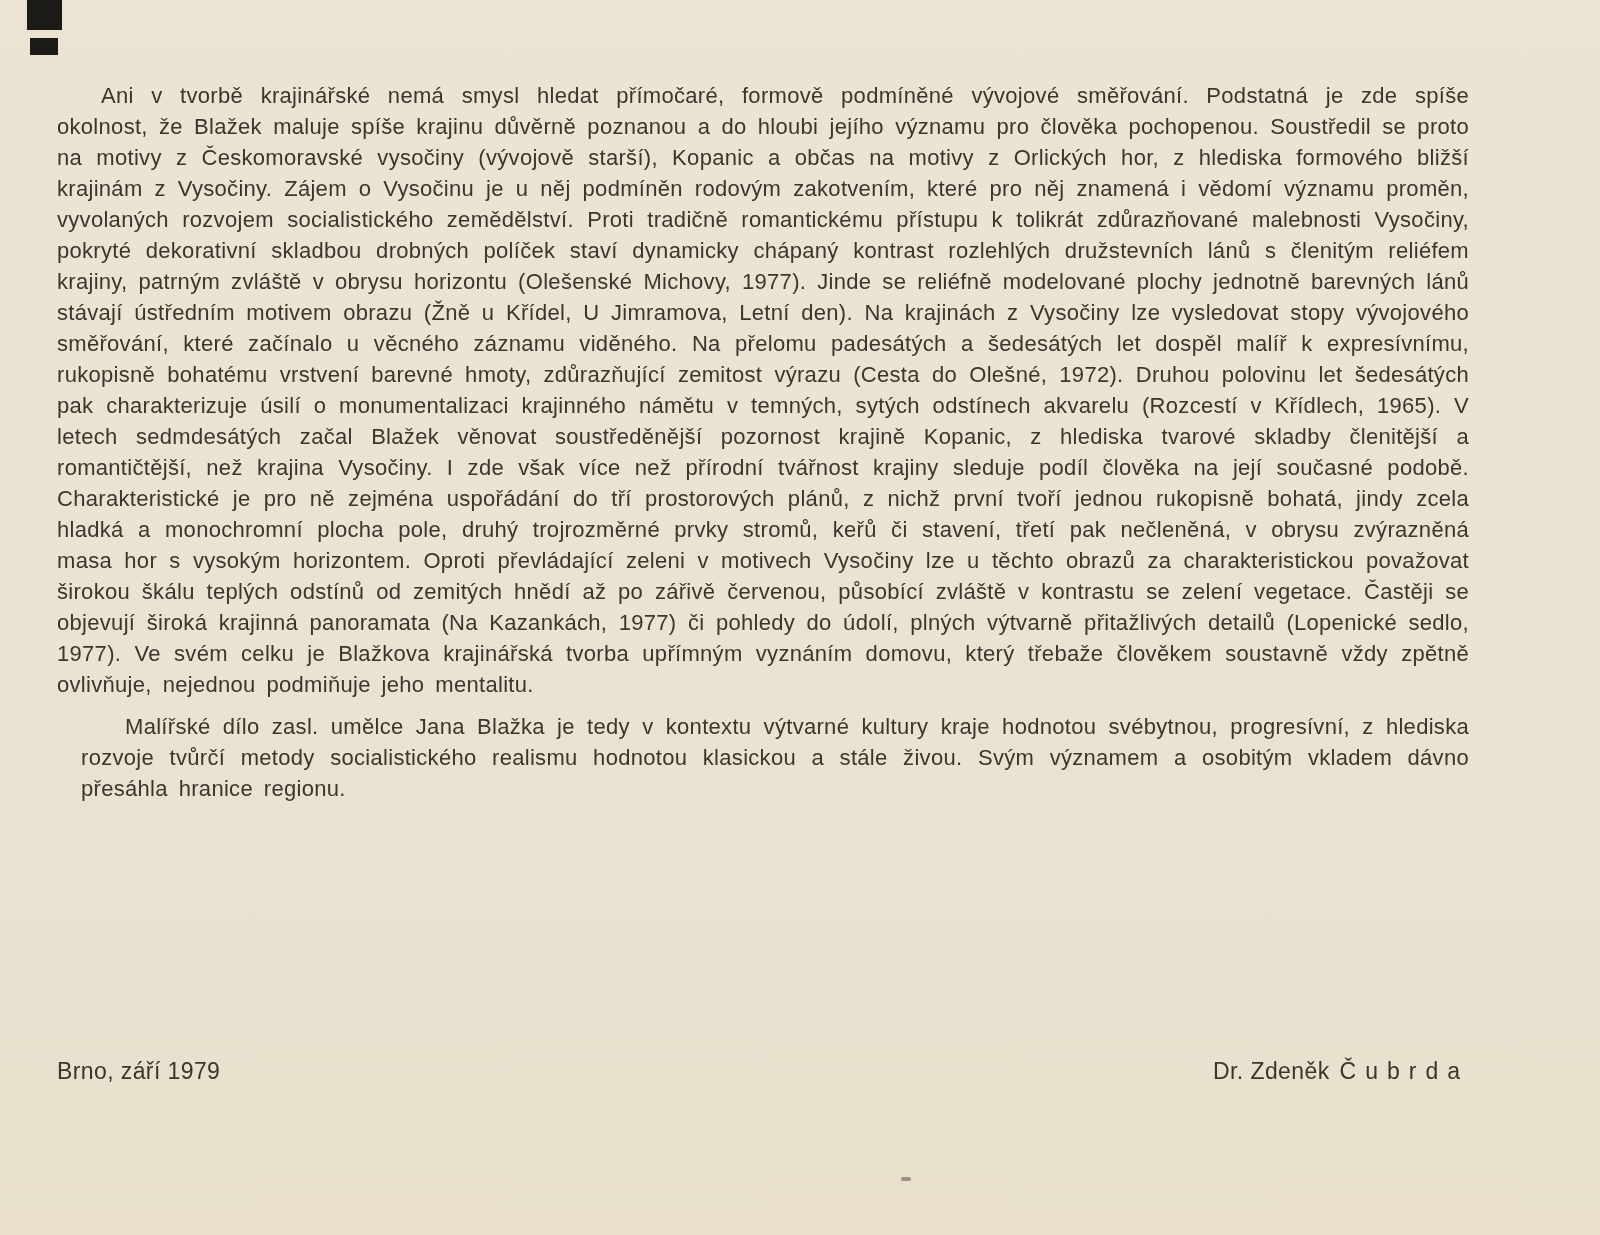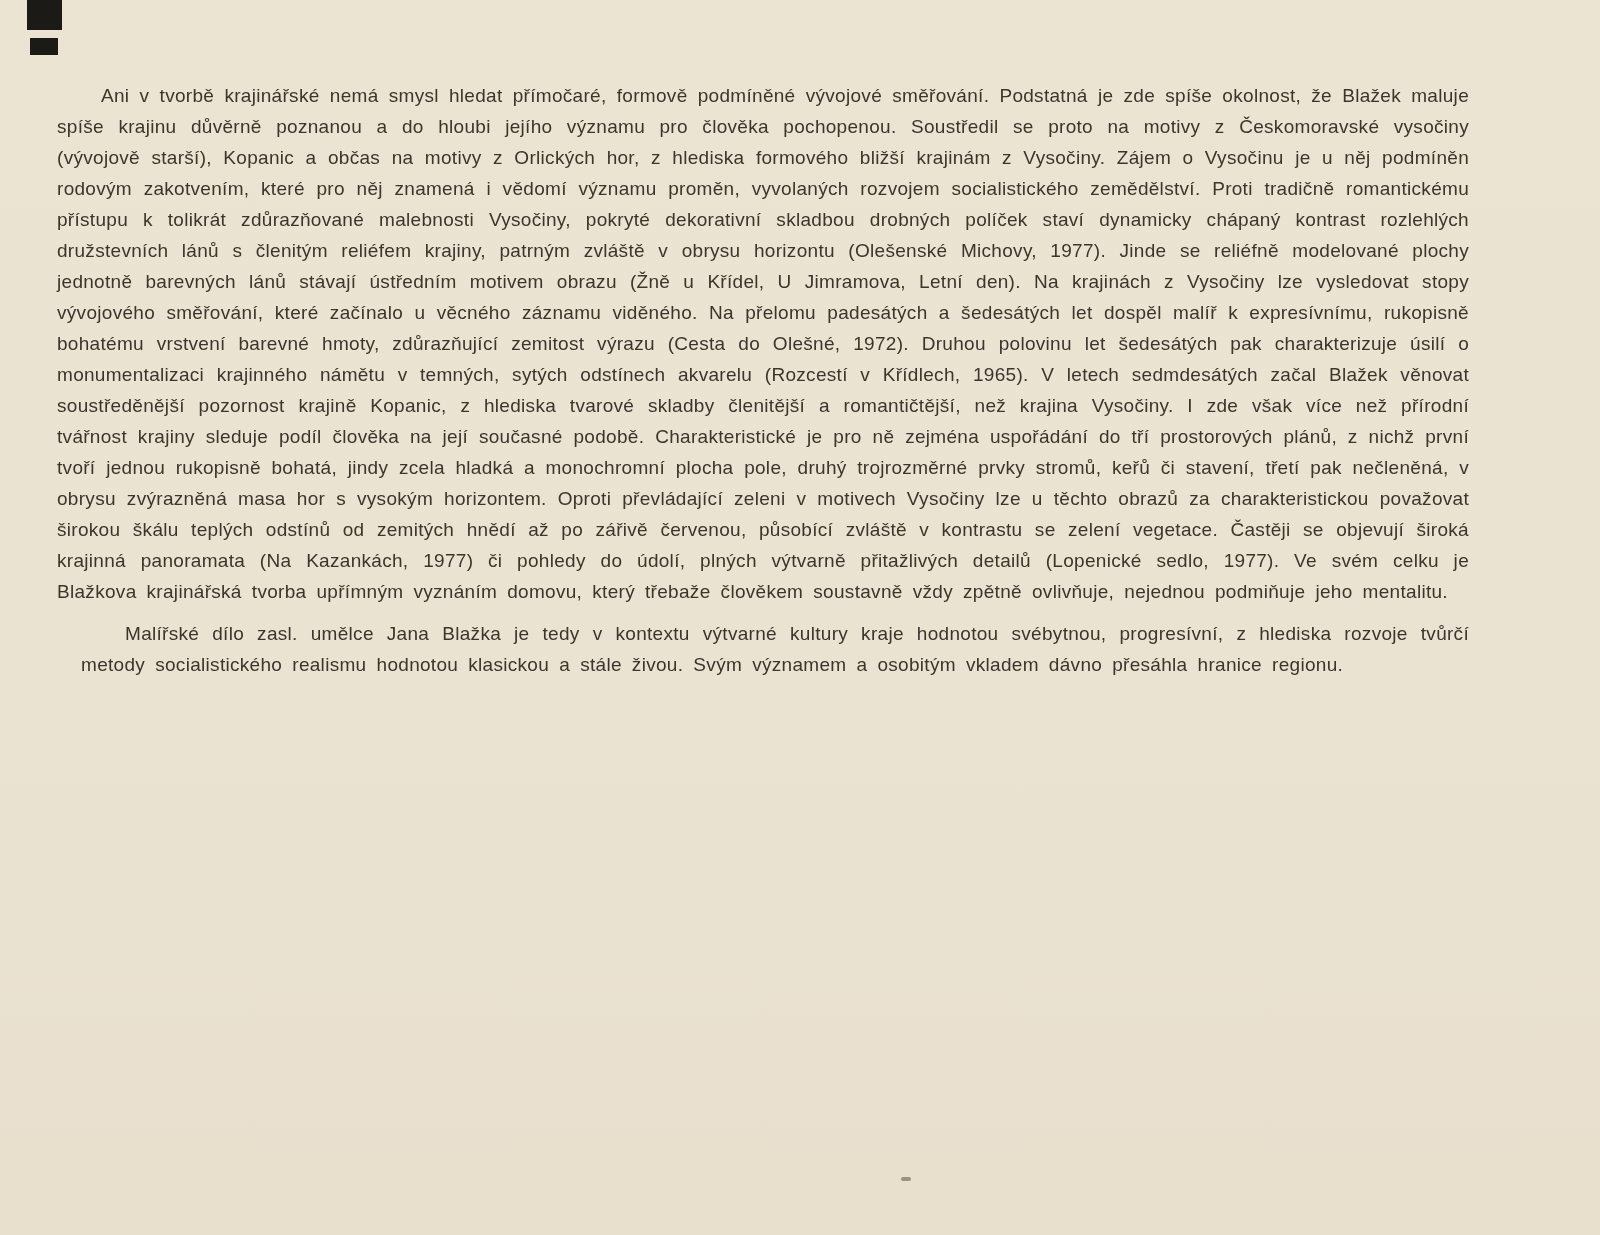--- a/index.html
+++ b/index.html
@@ -27,21 +27,21 @@
     left: 30px; top: 38px; width: 28px; height: 17px;
   }
   .content {
     position: absolute;
     left: 57px;
     top: 80px;
     width: 1412px;
   }
   p.body-par {
     margin: 0;
-    font-size: 19px;
+    font-size: 22px;
     line-height: 31px;
     text-align: justify;
     text-indent: 44px;
     letter-spacing: 0.3px;
     word-spacing: 4.5px;
   }
   p.body-par + p.body-par {
     margin-top: 11px;
     margin-left: 24px;
   }
@@ -79,16 +79,22 @@
 <div class="page">
 
   <div class="scan-mark one"></div>
   <div class="scan-mark two"></div>
 
   <div class="content">
     <p class="body-par">Ani v tvorbě krajinářské nemá smysl hledat přímočaré, formově podmíněné vývojové směřování. Podstatná je zde spíše okolnost, že Blažek maluje spíše krajinu důvěrně poznanou a do hloubi jejího významu pro člověka pochopenou. Soustředil se proto na motivy z Českomoravské vysočiny (vývojově starší), Kopanic a občas na motivy z Orlických hor, z hlediska formového bližší krajinám z Vysočiny. Zájem o Vysočinu je u něj podmíněn rodovým zakotvením, které pro něj znamená i vědomí významu proměn, vyvolaných rozvojem socialistického zemědělství. Proti tradičně romantickému přístupu k tolikrát zdůrazňované malebnosti Vysočiny, pokryté dekorativní skladbou drobných políček staví dynamicky chápaný kontrast rozlehlých družstevních lánů s členitým reliéfem krajiny, patrným zvláště v obrysu horizontu (Olešenské Michovy, 1977). Jinde se reliéfně modelované plochy jednotně barevných lánů stávají ústředním motivem obrazu (Žně u Křídel, U Jimramova, Letní den). Na krajinách z Vysočiny lze vysledovat stopy vývojového směřování, které začínalo u věcného záznamu viděného. Na přelomu padesátých a šedesátých let dospěl malíř k expresívnímu, rukopisně bohatému vrstvení barevné hmoty, zdůrazňující zemitost výrazu (Cesta do Olešné, 1972). Druhou polovinu let šedesátých pak charakterizuje úsilí o monumentalizaci krajinného námětu v temných, sytých odstínech akvarelu (Rozcestí v Křídlech, 1965). V letech sedmdesátých začal Blažek věnovat soustředěnější pozornost krajině Kopanic, z hlediska tvarové skladby členitější a romantičtější, než krajina Vysočiny. I zde však více než přírodní tvářnost krajiny sleduje podíl člověka na její současné podobě. Charakteristické je pro ně zejména uspořádání do tří prostorových plánů, z nichž první tvoří jednou rukopisně bohatá, jindy zcela hladká a monochromní plocha pole, druhý trojrozměrné prvky stromů, keřů či stavení, třetí pak nečleněná, v obrysu zvýrazněná masa hor s vysokým horizontem. Oproti převládající zeleni v motivech Vysočiny lze u těchto obrazů za charakteristickou považovat širokou škálu teplých odstínů od zemitých hnědí až po zářivě červenou, působící zvláště v kontrastu se zelení vegetace. Častěji se objevují široká krajinná panoramata (Na Kazankách, 1977) či pohledy do údolí, plných výtvarně přitažlivých detailů (Lopenické sedlo, 1977). Ve svém celku je Blažkova krajinářská tvorba upřímným vyznáním domovu, který třebaže člověkem soustavně vždy zpětně ovlivňuje, nejednou podmiňuje jeho mentalitu.</p>
     <p class="body-par">Malířské dílo zasl. umělce Jana Blažka je tedy v kontextu výtvarné kultury kraje hodnotou svébytnou, progresívní, z hlediska rozvoje tvůrčí metody socialistického realismu hodnotou klasickou a stále živou. Svým významem a osobitým vkladem dávno přesáhla hranice regionu.</p>
   </div>
 
+  <div class="footer">
+    <span class="place-date">Brno, září 1979</span>
+    <span class="sig">
+      <span>Dr. Zdeněk</span><span class="sig-name">Čubrda</span>
+    </span>
+  </div>
 
   <div class="speck"></div>
 
 </div>
 
 </body></html>

